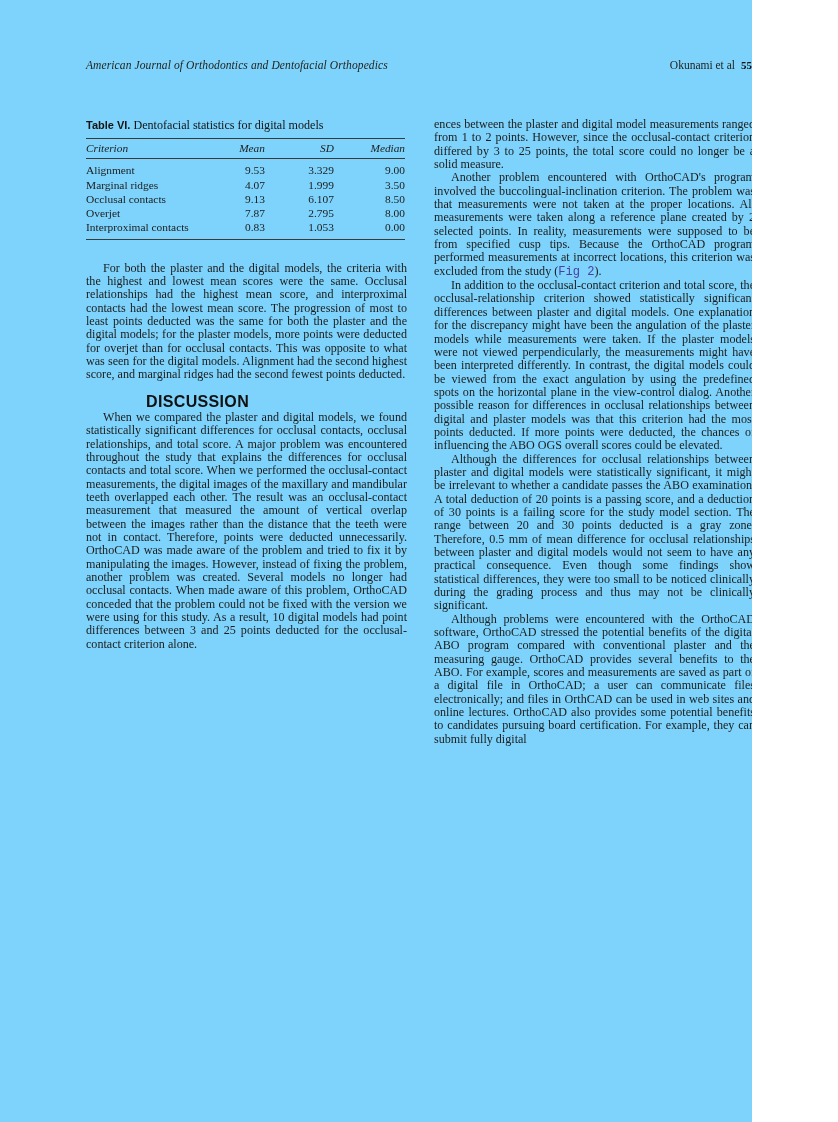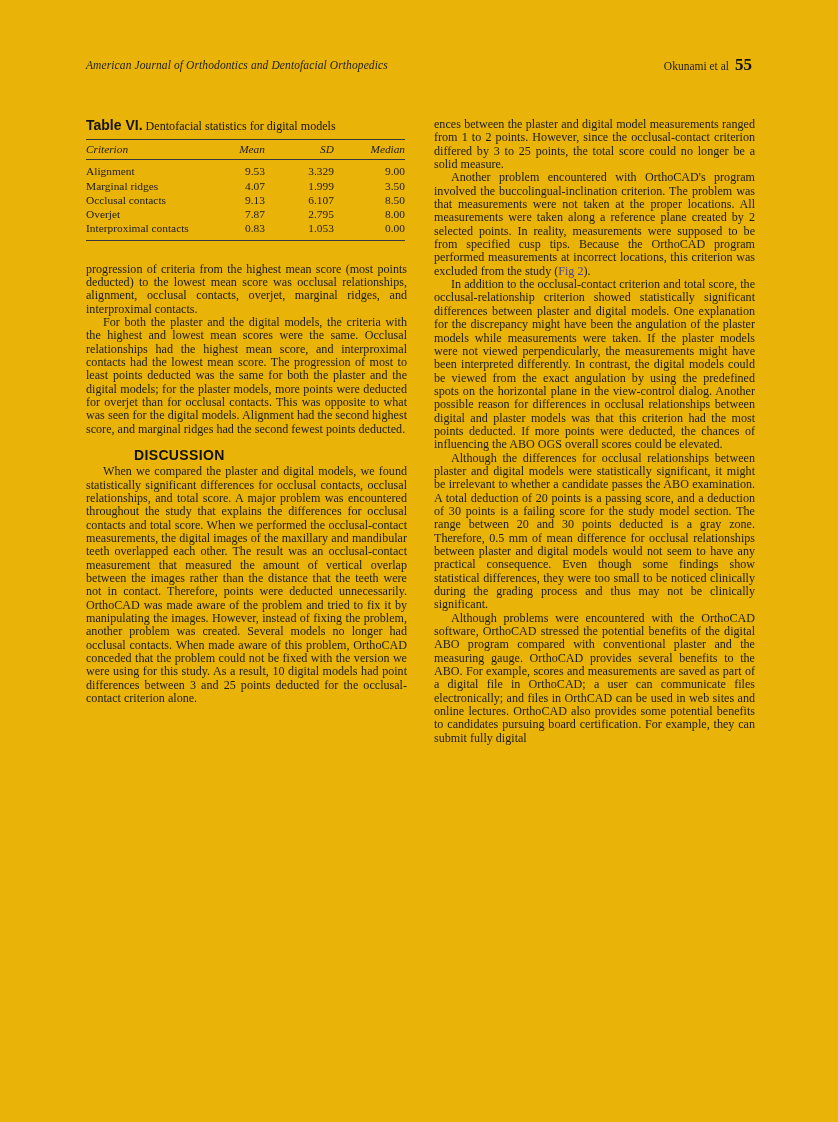--- a/index.html
+++ b/index.html
@@ -3,23 +3,23 @@
 <meta charset="utf-8">
 <title>Journal Page</title>
 <style>
   html, body {
     margin: 0;
     padding: 0;
     background: #ffffff;
   }
   .page {
     position: relative;
-    width: 838px;
+    width: 752px;
     height: 1122px;
-    background: #eab308;
+    background: #7dd3fc;
     overflow: hidden;
     font-family: "Liberation Serif", "DejaVu Serif", serif;
     color: #1a1a1a;
     box-sizing: border-box;
   }
 
   
   .runhead {
     position: absolute;
     left: 86px;
@@ -47,21 +47,21 @@
     line-height: 14.5px;
     white-space: nowrap;
     padding-top: 0px;
   }
   .runhead-right .authors {
     color: #23231f;
   }
   .runhead-right .pageno {
     font-weight: bold;
     font-style: normal;
-    font-size: 17px;
+    font-size: 11px;
     margin-left: 6px;
     color: #111111;
   }
 
   
   .col {
     position: absolute;
     width: 321px;
     font-size: 12.1px;
     line-height: 13.35px;
@@ -76,48 +76,49 @@
     text-indent: 17px;
     text-align: justify;
     text-justify: inter-word;
     hyphens: none;
   }
   .col p.noindent { text-indent: 0; }
 
   .sec-head {
     font-family: "Liberation Sans", "DejaVu Sans", sans-serif;
     font-weight: bold;
-    font-size: 14px;
+    font-size: 16px;
     letter-spacing: 0.35px;
-    margin: 13px 0 3px 0;
+    margin: 13px 0 3px 12px;
     color: #111111;
     text-align: left;
     padding-left: 48px;
   }
 
   a.figlink {
     color: #4a3fa0;
     text-decoration: none;
+    font-family: Liberation Mono, monospace;
   }
 
   
   .table-block {
     margin-bottom: 0;
   }
   .table-caption {
     font-size: 12.1px;
     line-height: 14px;
     margin-bottom: 6px;
     text-align: left;
     color: #141414;
   }
   .table-caption .tlabel {
     font-family: "Liberation Sans", "DejaVu Sans", sans-serif;
     font-weight: bold;
-    font-size: 14px;
+    font-size: 11px;
   }
   table.stats {
     width: 319px;
     border-collapse: collapse;
     font-size: 11.4px;
     color: #1c1c1c;
   }
   table.stats thead th {
     font-weight: normal;
     font-style: italic;
@@ -212,21 +213,20 @@
             <td class="c-num c-mean">0.83</td>
             <td class="c-num c-sd">1.053</td>
             <td class="c-num c-med">0.00</td>
           </tr>
         </tbody>
       </table>
     </div>
 
     <div class="table-spacer"></div>
 
-    <p class="noindent">progression of criteria from the highest mean score (most points deducted) to the lowest mean score was occlusal relationships, alignment, occlusal contacts, overjet, marginal ridges, and interproximal contacts.</p>
     <p>For both the plaster and the digital models, the criteria with the highest and lowest mean scores were the same. Occlusal relationships had the highest mean score, and interproximal contacts had the lowest mean score. The progression of most to least points deducted was the same for both the plaster and the digital models; for the plaster models, more points were deducted for overjet than for occlusal contacts. This was opposite to what was seen for the digital models. Alignment had the second highest score, and marginal ridges had the second fewest points deducted.</p>
 
     <div class="sec-head">DISCUSSION</div>
 
     <p>When we compared the plaster and digital models, we found statistically significant differences for occlusal contacts, occlusal relationships, and total score. A major problem was encountered throughout the study that explains the differences for occlusal contacts and total score. When we performed the occlusal-contact measurements, the digital images of the maxillary and mandibular teeth overlapped each other. The result was an occlusal-contact measurement that measured the amount of vertical overlap between the images rather than the distance that the teeth were not in contact. Therefore, points were deducted unnecessarily. OrthoCAD was made aware of the problem and tried to fix it by manipulating the images. However, instead of fixing the problem, another problem was created. Several models no longer had occlusal contacts. When made aware of this problem, OrthoCAD conceded that the problem could not be fixed with the version we were using for this study. As a result, 10 digital models had point differences between 3 and 25 points deducted for the occlusal-contact criterion alone.</p>
   </div>
 
   <div class="col col-right">
     <p class="noindent">ences between the plaster and digital model measurements ranged from 1 to 2 points. However, since the occlusal-contact criterion differed by 3 to 25 points, the total score could no longer be a solid measure.</p>
 

